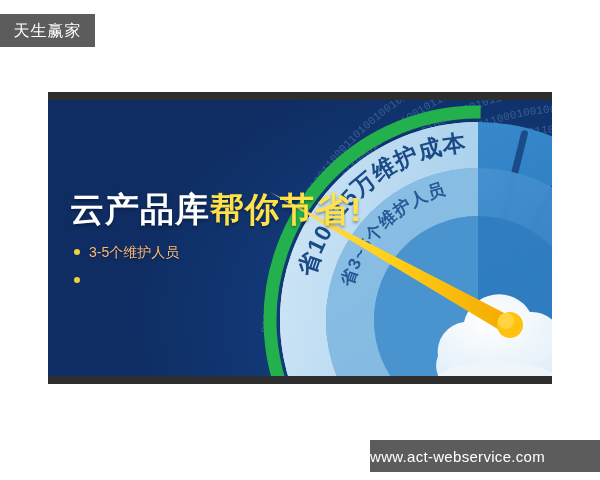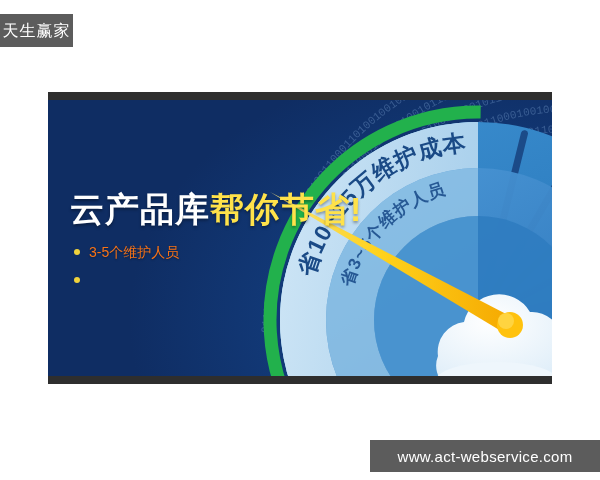--- a/index.html
+++ b/index.html
@@ -13,21 +13,21 @@
     position: relative;
     overflow: hidden;
     font-family: "Liberation Sans", "DejaVu Sans", sans-serif;
   }
 
   
   #site-badge {
     position: absolute;
     left: 0px;
     top: 14px;
-    width: 73px;
+    width: 95px;
     height: 33px;
     background: #5c5c5c;
     display: flex;
     align-items: center;
     justify-content: center;
   }
   #site-badge .badge-text {
     color: #ffffff;
     font-size: 16px;
     letter-spacing: 1px;
@@ -119,38 +119,37 @@
   }
   .bullet-dot {
     width: 6px;
     height: 6px;
     border-radius: 50%;
     background: #f0d23c;
     margin-right: 9px;
     flex: none;
   }
   .bullet-label {
-    color: #f97316;
+    color: #fdba74;
     font-size: 14px;
     line-height: 1;
     white-space: nowrap;
     text-shadow: 0 1px 2px rgba(0,0,0,0.35);
   }
 
   
   #watermark {
     position: absolute;
     left: 370px;
     top: 440px;
     width: 230px;
     height: 32px;
     background: #5c5c5c;
     display: flex;
     align-items: center;
-    justify-content: center;
   }
   #watermark .wm-text {
     color: #ffffff;
     font-size: 15px;
     letter-spacing: 0.3px;
     line-height: 1;
   }
 </style>
 </head>
 <body>

